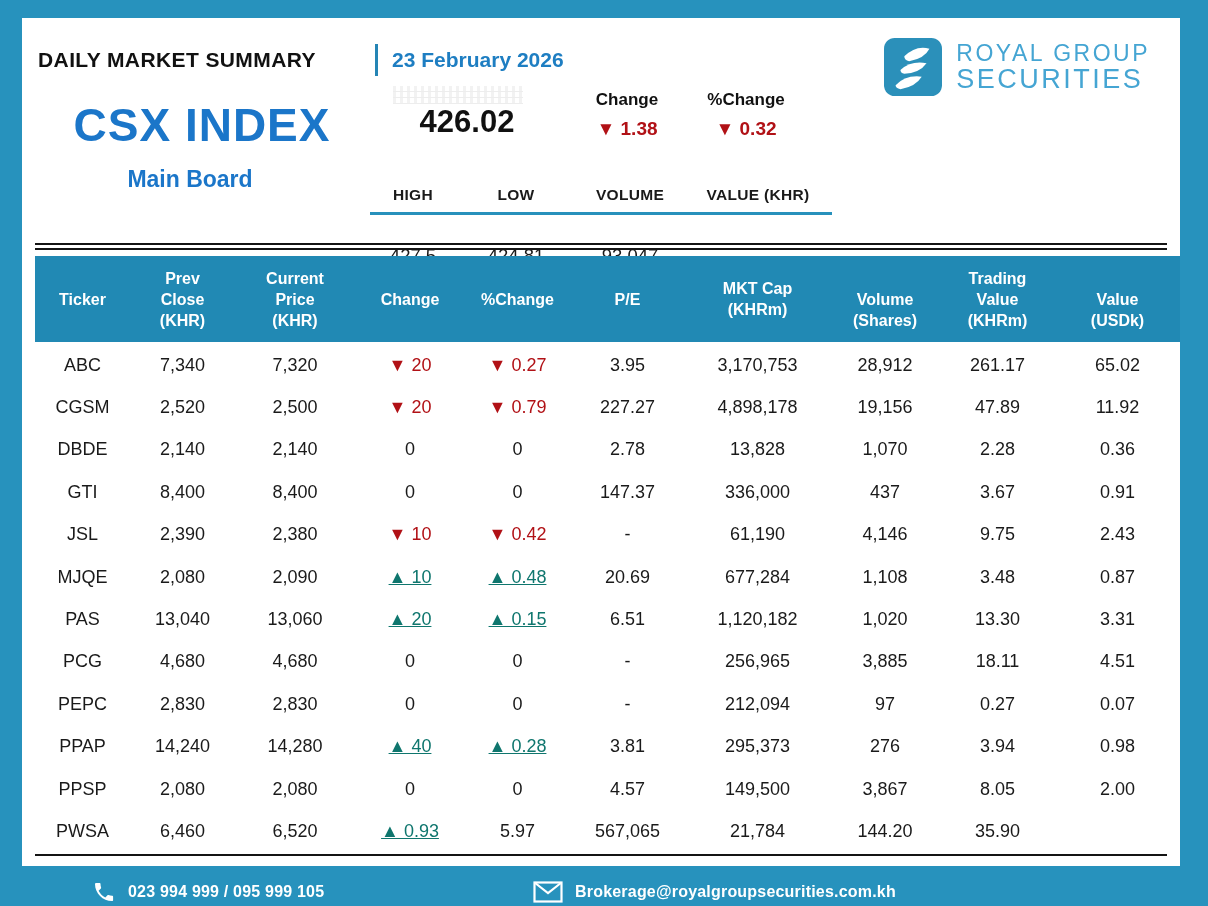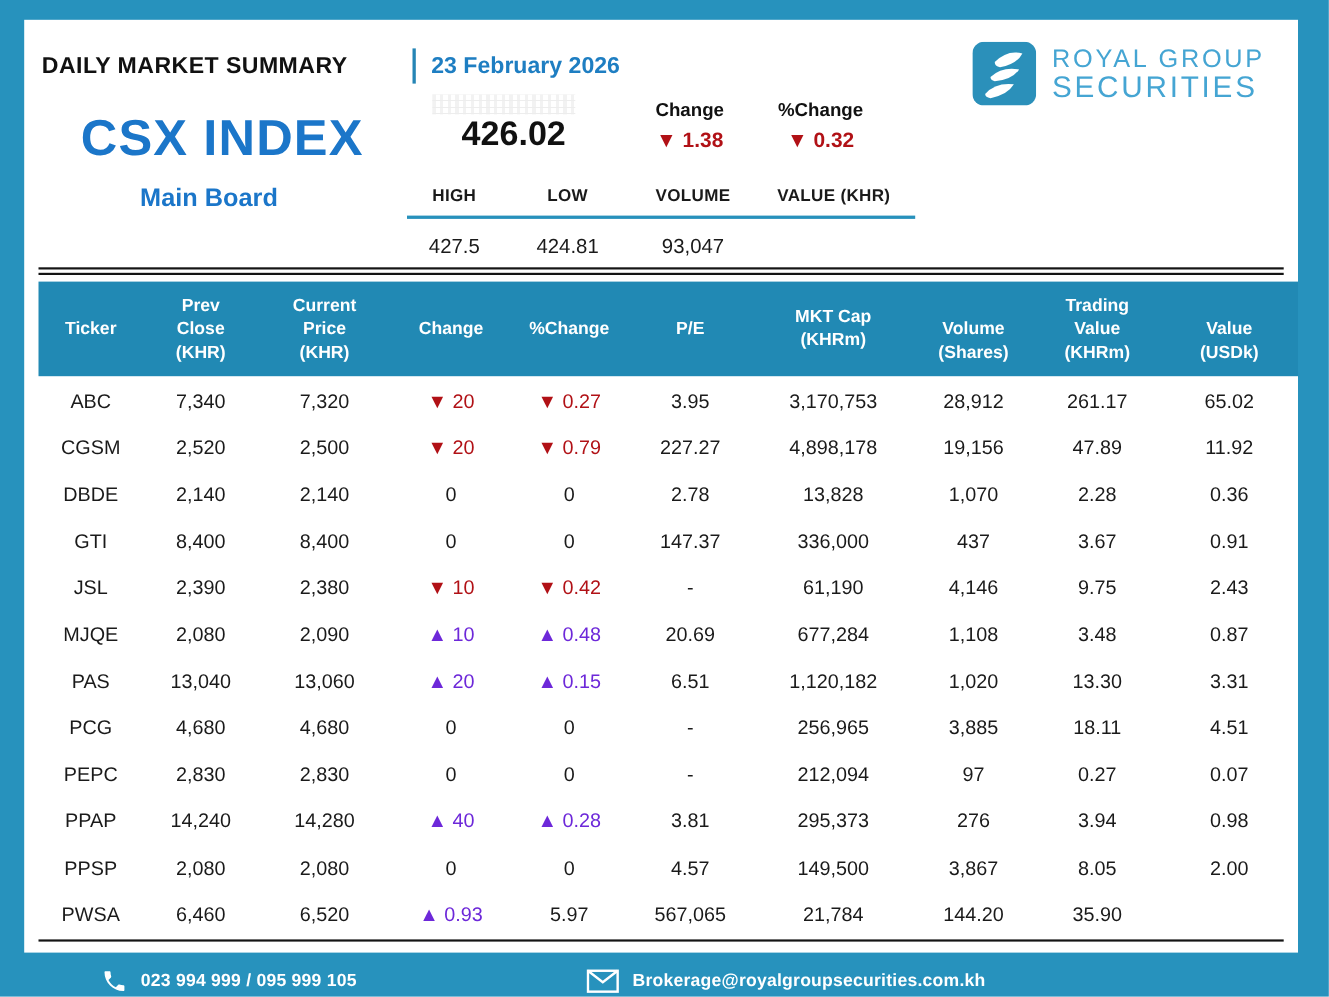--- a/index.html
+++ b/index.html
@@ -48,21 +48,21 @@
   .idx-value{
     position:absolute;left:330px;top:86px;width:230px;text-align:center;
     font-size:31px;font-weight:bold;color:#111;
   }
   .chg-block{position:absolute;top:72px;text-align:center;}
   .chg-block.chg{left:550px;width:110px;}
   .chg-block.pct{left:664px;width:120px;}
   .chg-label{font-size:17px;font-weight:bold;color:#111;}
   .chg-val{margin-top:8px;font-size:19px;font-weight:bold;color:#B11116;}
   .stats{position:absolute;left:348px;top:152px;width:462px;}
-  .stats-grid{display:grid;grid-template-columns:86px 120px 108px 148px;}
+  .stats-grid{display:grid;grid-template-columns:86px 120px 108px 148px;margin-top:16px;}
   .stats-head{border-bottom:3px solid #2791BC;padding-bottom:8px;}
   .stats-head .cell{font-size:15.5px;font-weight:bold;text-align:center;letter-spacing:.3px;}
   .stats-vals .cell{padding-top:14px;font-size:18.5px;text-align:center;}
   
   .double-line{
     position:absolute;left:13px;right:13px;top:225px;height:3px;
     border-top:2px solid #141414;border-bottom:2px solid #141414;
   }
   
   .grid-cols{display:grid;grid-template-columns:95px 105px 120px 110px 105px 115px 145px 110px 115px 125px;}
@@ -75,21 +75,21 @@
     font-size:16px;font-weight:bold;line-height:21px;text-align:center;box-sizing:border-box;
   }
   .thead .th.low{padding-top:22px;}
   .tbody{position:absolute;left:13px;top:326px;width:1145px;}
   .tr{height:42.4px;}
   .tr .td{
     display:flex;align-items:center;justify-content:center;
     font-size:18px;color:#1a1a1a;
   }
   .td.down{color:#B11116;}
-  .td.up{color:#6d28d9;}
+  .td.up{color:#0f766e;text-decoration:underline;}
   .bottom-line{position:absolute;left:13px;right:13px;top:836px;border-top:2.5px solid #141414;}
   
   .footer{position:absolute;left:0;right:0;bottom:0;height:34px;color:#fff;}
   .f-item{position:absolute;top:0;height:40px;display:flex;align-items:center;gap:12px;}
   .f-phone{left:92px;}
   .f-mail{left:533px;}
   .f-text{font-size:16px;font-weight:bold;letter-spacing:.2px;}
   .icon{display:block;}
 </style>
 </head>

